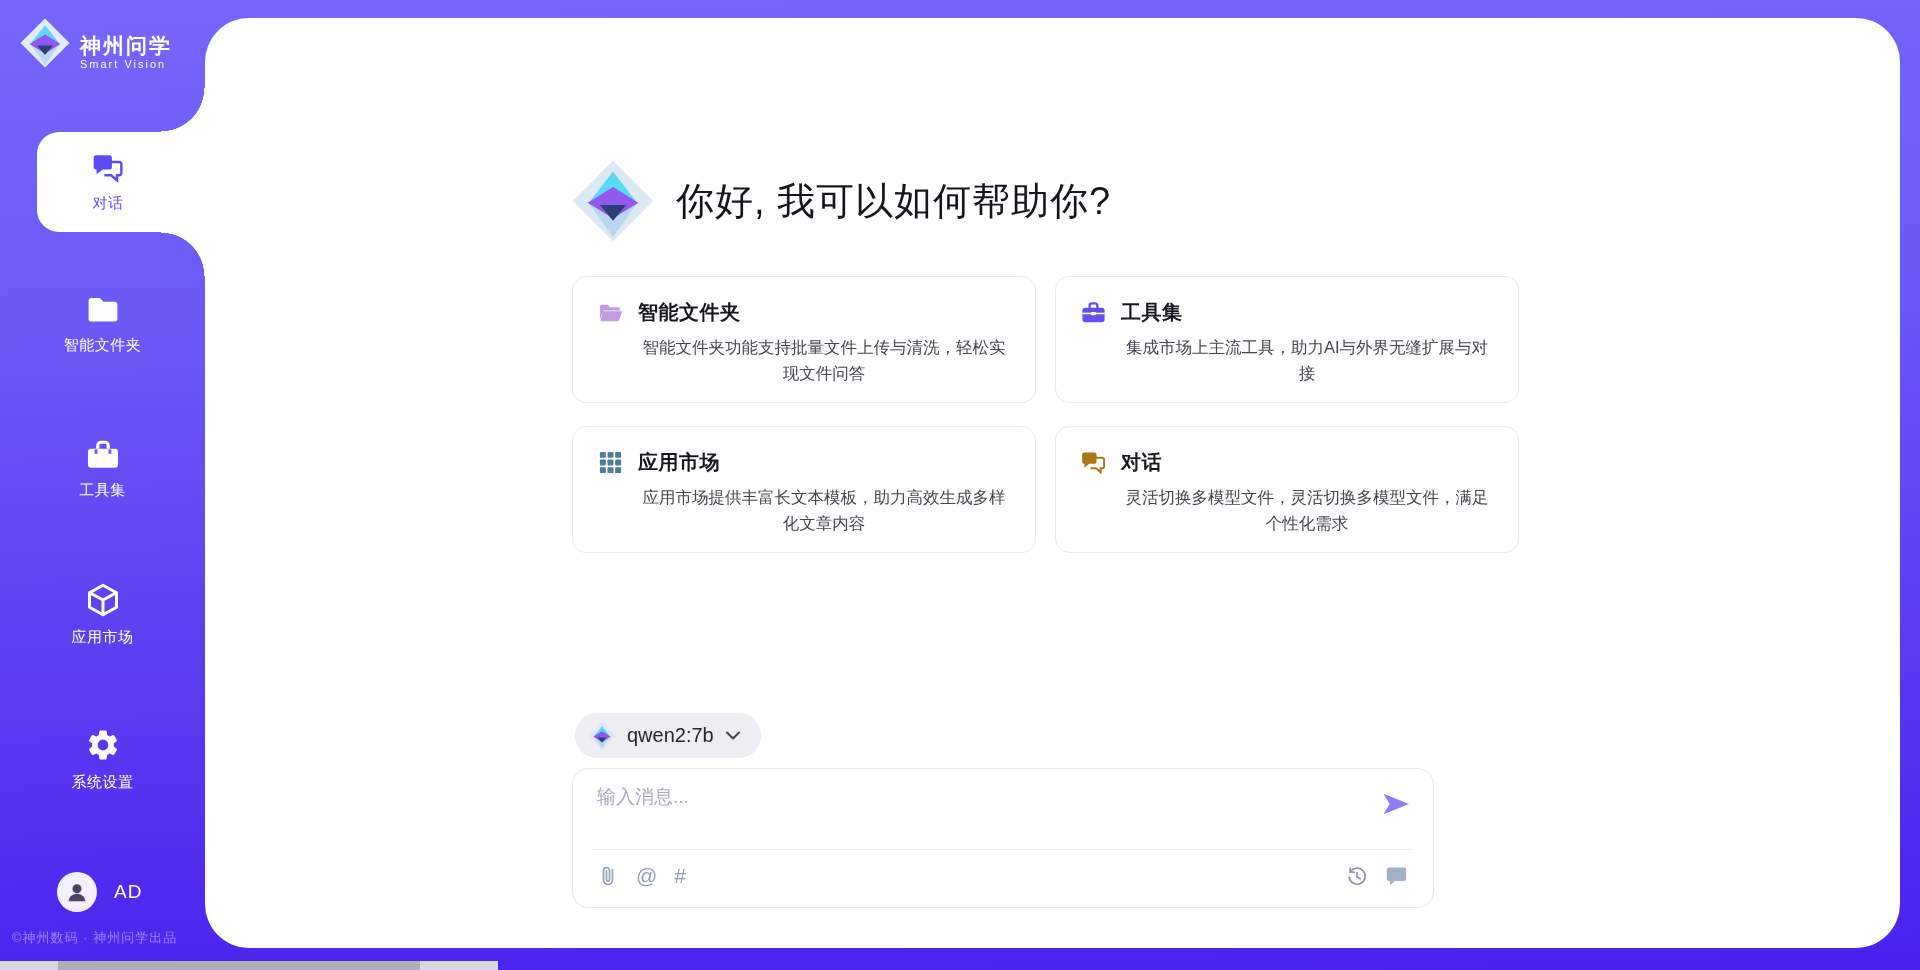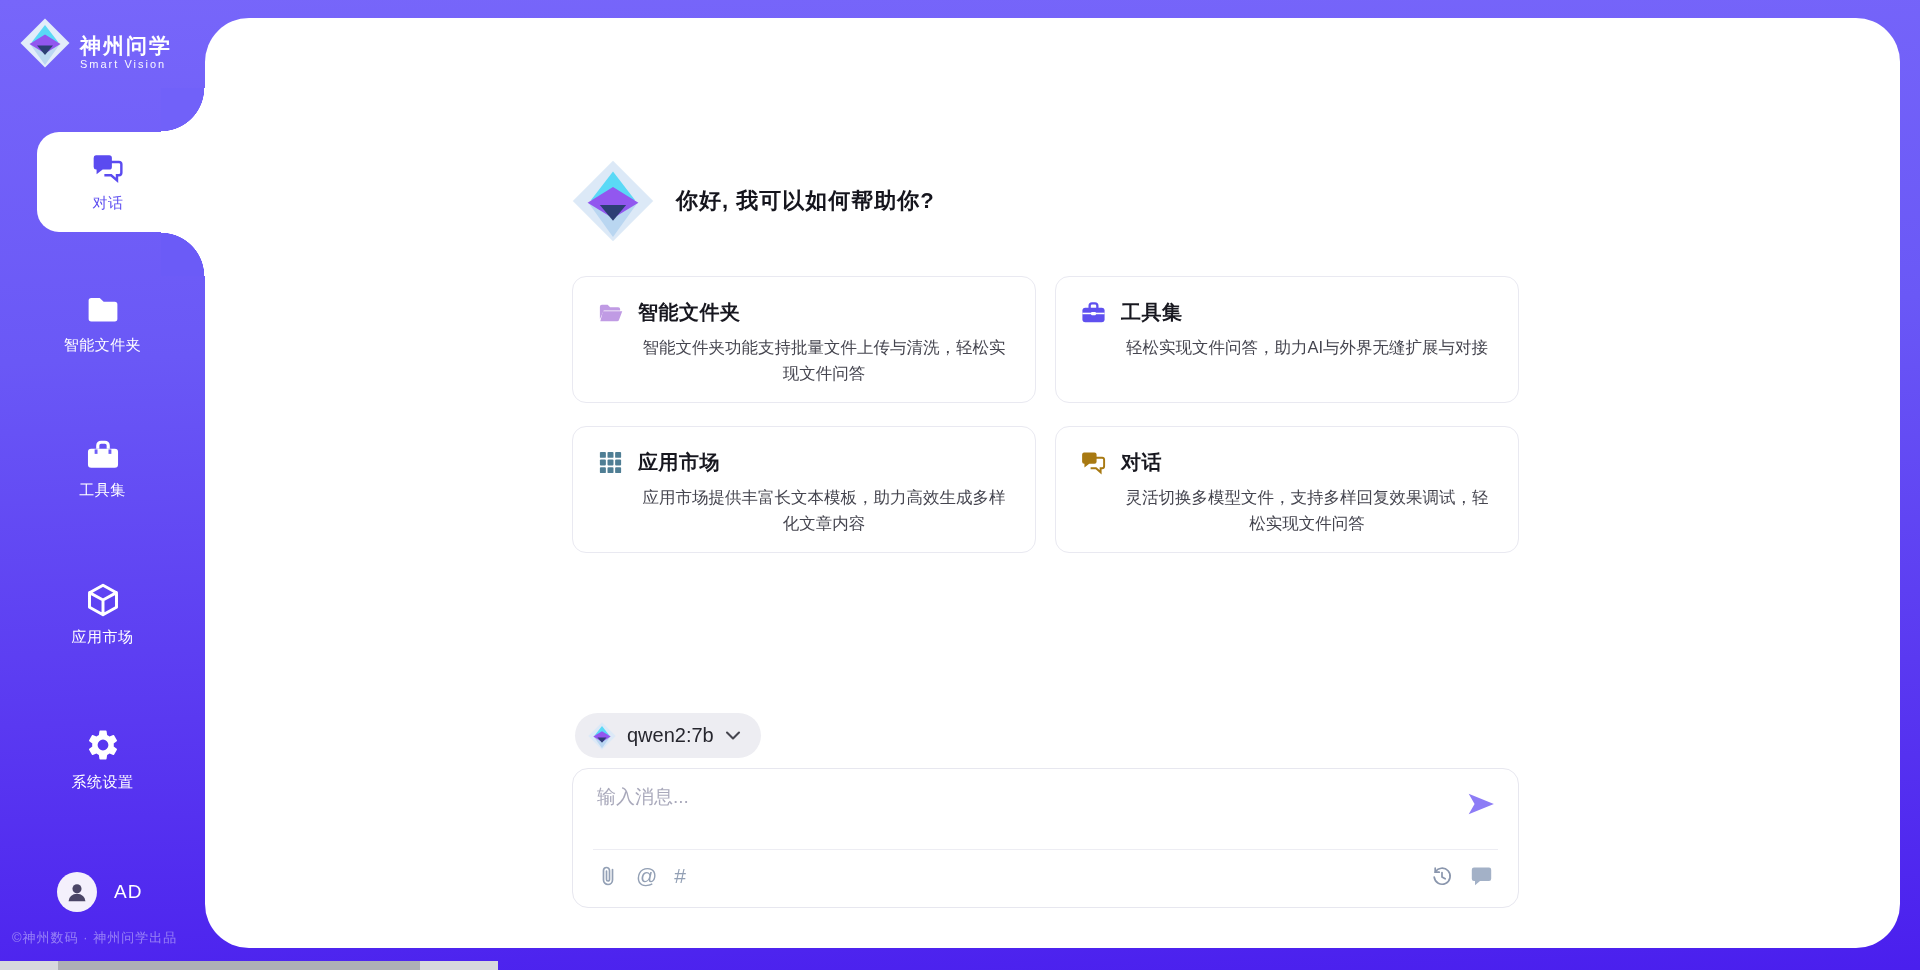--- a/index.html
+++ b/index.html
@@ -45,36 +45,36 @@
   .user-row { position:absolute; left:57px; top:872px; display:flex; align-items:center; gap:17px; z-index:3; }
   .avatar { width:40px; height:40px; border-radius:50%; background:#f4f0fc;
     display:flex; align-items:center; justify-content:center; overflow:hidden; }
   .user-name { color:#ffffff; font-size:19px; letter-spacing:1px; }
 
   .side-footer { position:absolute; left:12px; top:929px; font-size:13px;
     color:rgba(238,234,255,.45); letter-spacing:1px; z-index:3; }
 
   
   .greeting { position:absolute; left:367px; top:142px; display:flex; align-items:center; gap:22px; }
-  .greeting h1 { font-size:22px; font-weight:700; color:#15151d; letter-spacing:1px; }
+  .greeting h1 { font-size:38px; font-weight:400; color:#15151d; letter-spacing:1px; }
 
   .cards { position:absolute; left:367px; top:258px; width:947px;
     display:grid; grid-template-columns:1fr 1fr; column-gap:19px; row-gap:23px; }
   .card { height:127px; background:#ffffff; border:1px solid #e9e9f1; border-radius:14px;
     padding:22px 24px; cursor:pointer; }
   .card-head { display:flex; align-items:center; gap:14px; }
   .card-title { font-size:20px; font-weight:700; color:#17171f; letter-spacing:.5px; }
   .card-desc { margin:8px 0 0 40px; font-size:16.5px; line-height:26px; color:#45454f;text-align:center; }
 
   .model-pill { position:absolute; left:370px; top:695px; height:45px; border-radius:23px;
     background:#ededf2; display:inline-flex; align-items:center; gap:11px;
     padding:0 20px 0 13px; cursor:pointer;justify-content:space-between; }
   .model-label { font-size:20px; color:#26262e; }
 
-  .composer { position:absolute; left:367px; top:750px; width:947px; height:140px;
+  .composer { position:absolute; left:367px; top:750px; width:862px; height:140px;
     background:#ffffff; border:1.5px solid #e7e7ef; border-radius:16px; }
   .composer textarea { position:absolute; left:24px; top:15px; width:840px; height:56px;
     border:none; outline:none; resize:none; font-size:19px; color:#33333c;
     font-family:"Liberation Sans","DejaVu Sans",sans-serif; background:transparent; }
   .composer textarea::placeholder { color:#a9a9bb; }
   .send-btn { position:absolute; right:22px; top:20px; width:30px; height:30px;
     border:none; background:transparent; cursor:pointer; padding:0; }
   .composer-divider { position:absolute; left:20px; right:20px; top:80px; height:1px; background:#ededf3; }
   .composer-left-icons { position:absolute; left:24px; top:95px; display:flex; align-items:center; gap:17px; color:#93a0b5; }
   .composer-right-icons { position:absolute; right:24px; top:95px; display:flex; align-items:center; gap:15px; color:#93a0b5; }
@@ -119,21 +119,21 @@
       <div class="card">
         <div class="card-head">
           <svg width="27" height="27" viewBox="0 0 28 28">
             <path d="M10 9.5 V7 a2.5 2.5 0 0 1 2.5-2.5 h3 A2.5 2.5 0 0 1 18 7 v2.5" fill="none" stroke="#5f50ef" stroke-width="2.4"></path>
             <rect x="2.5" y="9" width="23" height="15" rx="3" fill="#5f50ef"></rect>
             <line x1="2.5" y1="15" x2="25.5" y2="15" stroke="#ffffff" stroke-width="1.6"></line>
             <rect x="11.5" y="13.4" width="5" height="3.4" rx="1" fill="#ffffff"></rect>
           </svg>
           <div class="card-title">工具集</div>
         </div>
-        <div class="card-desc">轻松实现文件问答，助力AI与外界无缝扩展与对接</div>
+        <div class="card-desc">集成市场上主流工具，助力AI与外界无缝扩展与对接</div>
       </div>
 
       <div class="card">
         <div class="card-head">
           <svg width="27" height="27" viewBox="0 0 28 28">
             <g fill="#4f7e94">
               <rect x="3" y="3" width="6.2" height="6.2" rx="1"></rect>
                 <rect x="10.9" y="3" width="6.2" height="6.2" rx="1"></rect>
                 <rect x="18.8" y="3" width="6.2" height="6.2" rx="1"></rect>
               <rect x="3" y="10.9" width="6.2" height="6.2" rx="1"></rect>
@@ -150,21 +150,21 @@
       </div>
 
       <div class="card">
         <div class="card-head">
           <svg width="27" height="27" viewBox="0 0 28 28">
             <path d="M11 9 h12 a2 2 0 0 1 2 2 v7 a2 2 0 0 1 -2 2 h-1.6 v4.2 L16.6 20 H11" fill="none" stroke="#a87912" stroke-width="2"></path>
             <path d="M4 3.5 h11 a2.2 2.2 0 0 1 2.2 2.2 v7.4 a2.2 2.2 0 0 1 -2.2 2.2 H9.6 L4.6 19.2 v-4 a2.2 2.2 0 0 1 -2.4 -2.1 V5.7 A2.2 2.2 0 0 1 4 3.5 Z" fill="#a87912"></path>
           </svg>
           <div class="card-title">对话</div>
         </div>
-        <div class="card-desc">灵活切换多模型文件，支持多样回复效果调试，轻松实现文件问答</div>
+        <div class="card-desc">灵活切换多模型文件，灵活切换多模型文件，满足个性化需求</div>
       </div>
     </div>
 
     <div class="model-pill">
       <svg class="gem gem-xs" viewBox="0 0 100 100">
         <polygon points="50,1 99,50 50,99 1,50" fill="#dce9f7"></polygon>
         <polygon points="50,94 20,52 80,52" fill="#b9d6f1"></polygon>
         <polygon points="50,14 77,49 23,49" fill="#5ad9f6"></polygon>
         <polygon points="50,33 81,52 50,71 19,52" fill="#9257ef"></polygon>
         <polygon points="34,55 66,55 50,74" fill="#2d3f75"></polygon>

